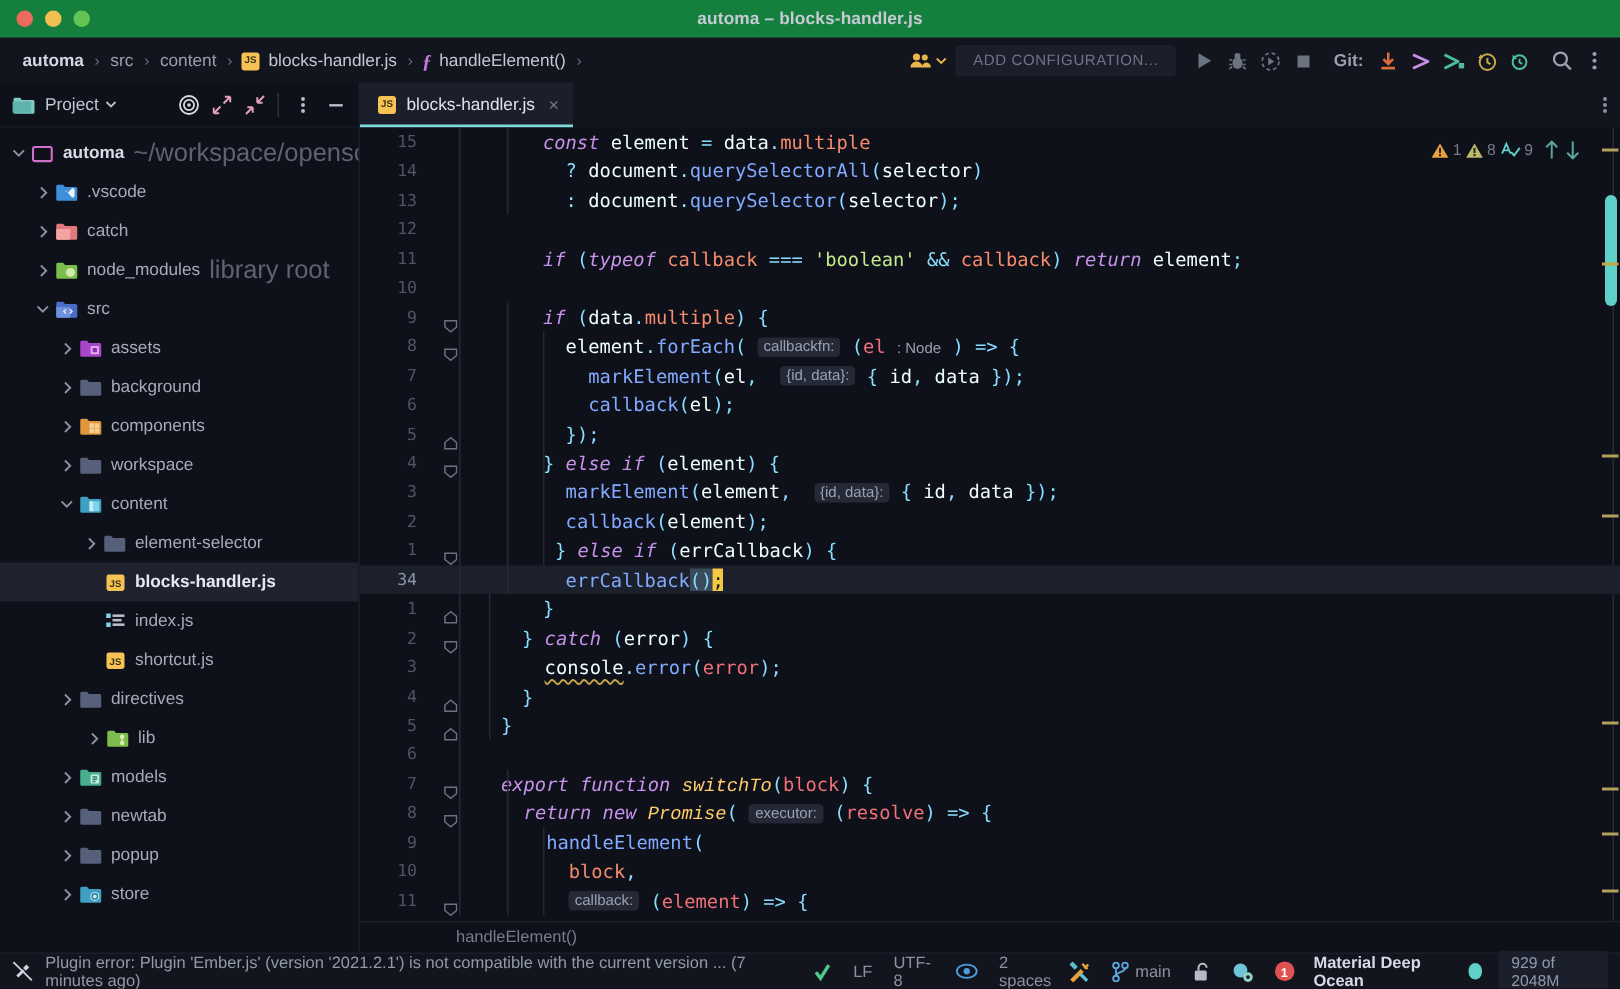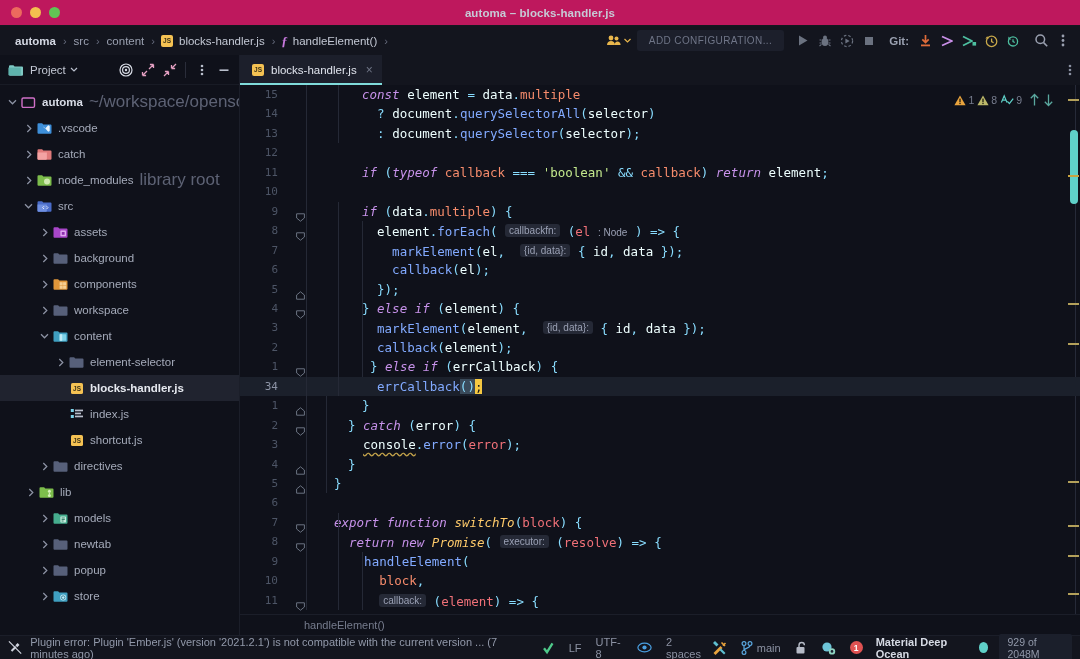--- a/index.html
+++ b/index.html
@@ -7,21 +7,21 @@
     width: 1080px; height: 659px;
     background: #0f111a;
     font-family: "Liberation Sans", sans-serif;
     overflow: hidden;
     -webkit-font-smoothing: antialiased;
   }
   #app { position: relative; width: 1080px; height: 659px; background: #0f111a; display: flex; flex-direction: column; }
 
   
   .titlebar {
-    height: 26px; background: #be185d; display: flex; align-items: center;
+    height: 26px; background: #15803d; display: flex; align-items: center;
     position: relative; flex: none; border-bottom: 1px solid #15171f;
   }
   .traffic { display: flex; gap: 8px; padding-left: 11px; align-items: center; }
   .light { width: 11px; height: 11px; border-radius: 50%; }
   .l-red { background: #ec6a5e; } .l-yel { background: #f3bf4f; } .l-grn { background: #61c454; }
   .title-text {
     position: absolute; left: 0; right: 0; text-align: center;
     font-size: 11.5px; font-weight: bold; color: #c6cad6; letter-spacing: .1px;
   }
 
@@ -103,21 +103,21 @@
   .lrow.cur { background: #1b202b; }
   .lnum { position: absolute; width: 38px; text-align: right; font-size: 11px;
           color: #4d5566; line-height: 19.45px; }
   .lnum.cur { color: #8d94a6; }
   .code { position: absolute; left: 68px; font-size: 12.5px; line-height: 19.45px;
           white-space: pre; color: #a6accd; }
 
   
   .kw   { color: #c792ea; font-style: italic; }
   .fnn  { color: #82aaff; }
-  .fni  { color: #ffcb6b; font-style: italic; }
+  .fni  { color: #ffcb6b; font-style: italic; font-family: Liberation Mono, monospace; }
   .var  { color: #eeffff; }
   .prop { color: #f78c6c; }
   .str  { color: #c3e88d; }
   .op   { color: #89ddff; }
   .punc { color: #89ddff; }
   .err  { color: #f07178; }
   .warnsq { text-decoration: underline; text-decoration-style: wavy;
             text-decoration-color: #c5a44a; text-underline-offset: 3px; }
   .inlay { background: #252936; color: #9aa0b4; font-family: "Liberation Sans", sans-serif;
            font-size: 10px; padding: 1px 4px; border-radius: 3px; vertical-align: 1.5px; }
@@ -517,21 +517,21 @@
                 <path d="M1.3 1L4.8 4.5L1.3 8" stroke="#8d93a4" stroke-width="1.25" fill="none"></path>
               </svg>
             </span>
             <span class="ic">
               <svg width="15" height="13" viewBox="0 0 15 13">
                 <path d="M0.5 2.2a1 1 0 011-1h3.6l1.2 1.4h7.2a1 1 0 011 1v7.2a1 1 0 01-1 1H1.5a1 1 0 01-1-1z" fill="#57607a"></path>
               </svg>
             </span>
             <span class="lbl">directives</span>
           </div>
-          <div class="row" style="padding-left: 24px;">
+          <div class="row" style="padding-left: 56px;">
             <span class="arrow">
               <svg width="6" height="9" viewBox="0 0 6 9">
                 <path d="M1.3 1L4.8 4.5L1.3 8" stroke="#8d93a4" stroke-width="1.25" fill="none"></path>
               </svg>
             </span>
             <span class="ic">
               <svg width="15" height="13" viewBox="0 0 15 13">
                 <path d="M0.5 2.2a1 1 0 011-1h3.6l1.2 1.4h7.2a1 1 0 011 1v7.2a1 1 0 01-1 1H1.5a1 1 0 01-1-1z" fill="#7dbd4c"></path>
                 <circle cx="10.4" cy="5.2" r="1.5" fill="#d6efba"></circle>
                 <circle cx="10.4" cy="9.4" r="1.5" fill="#d6efba"></circle>

